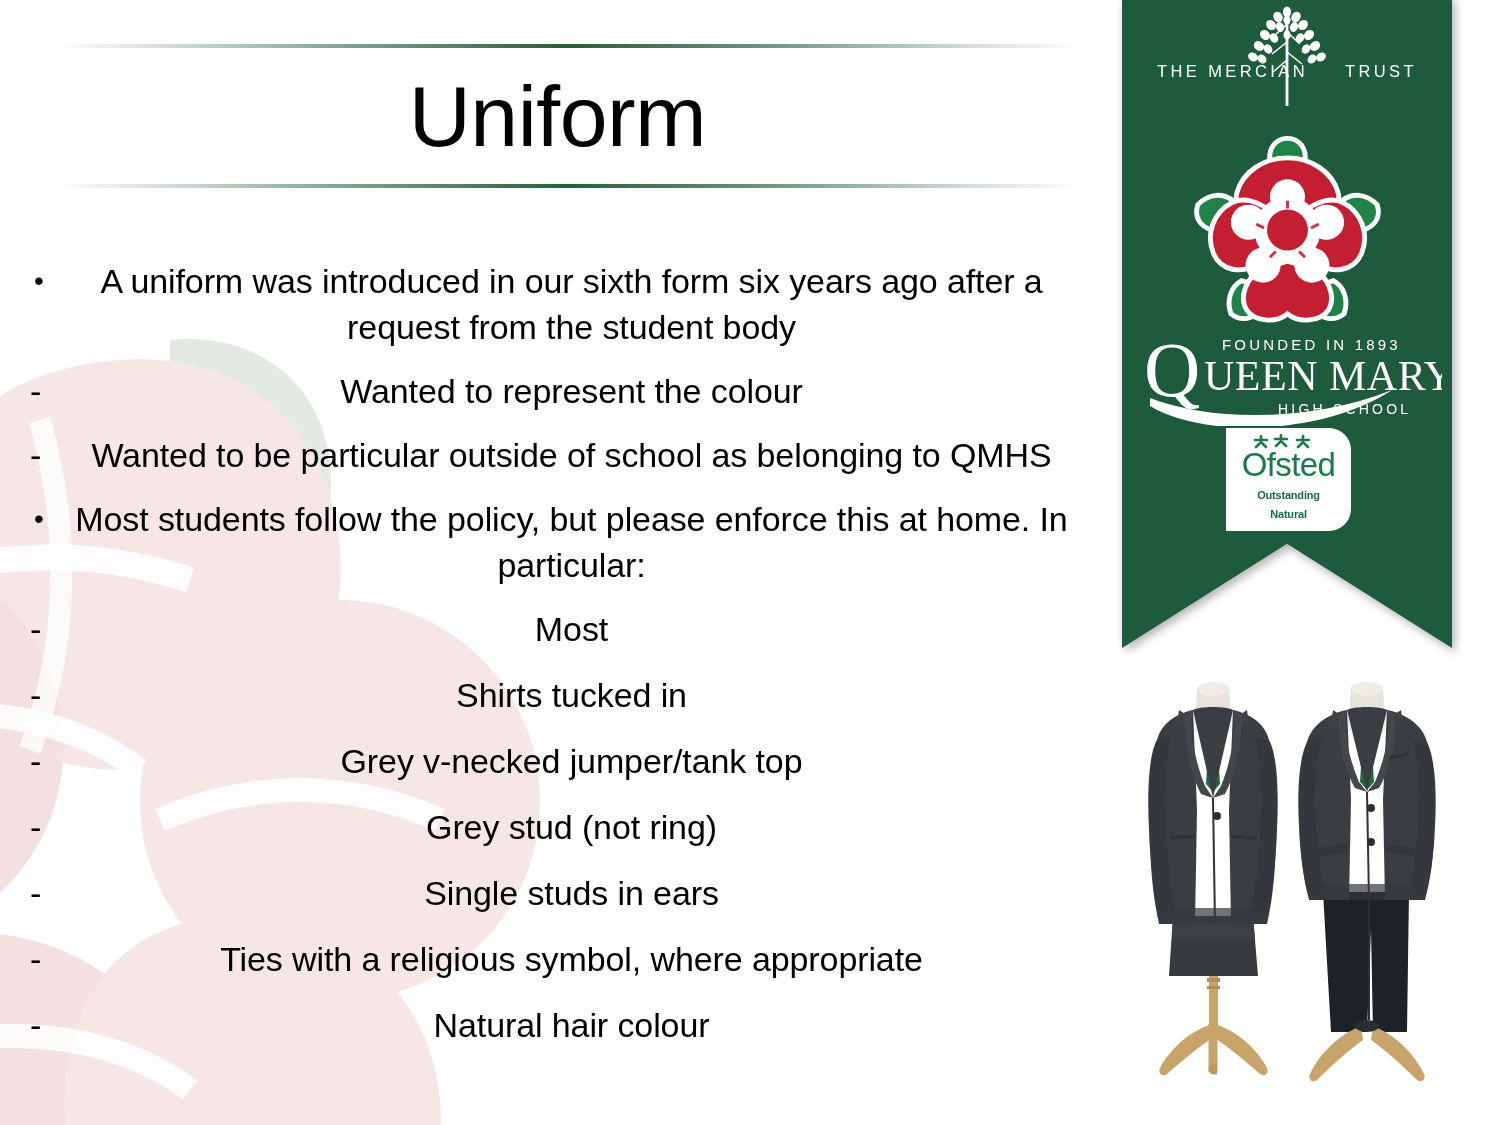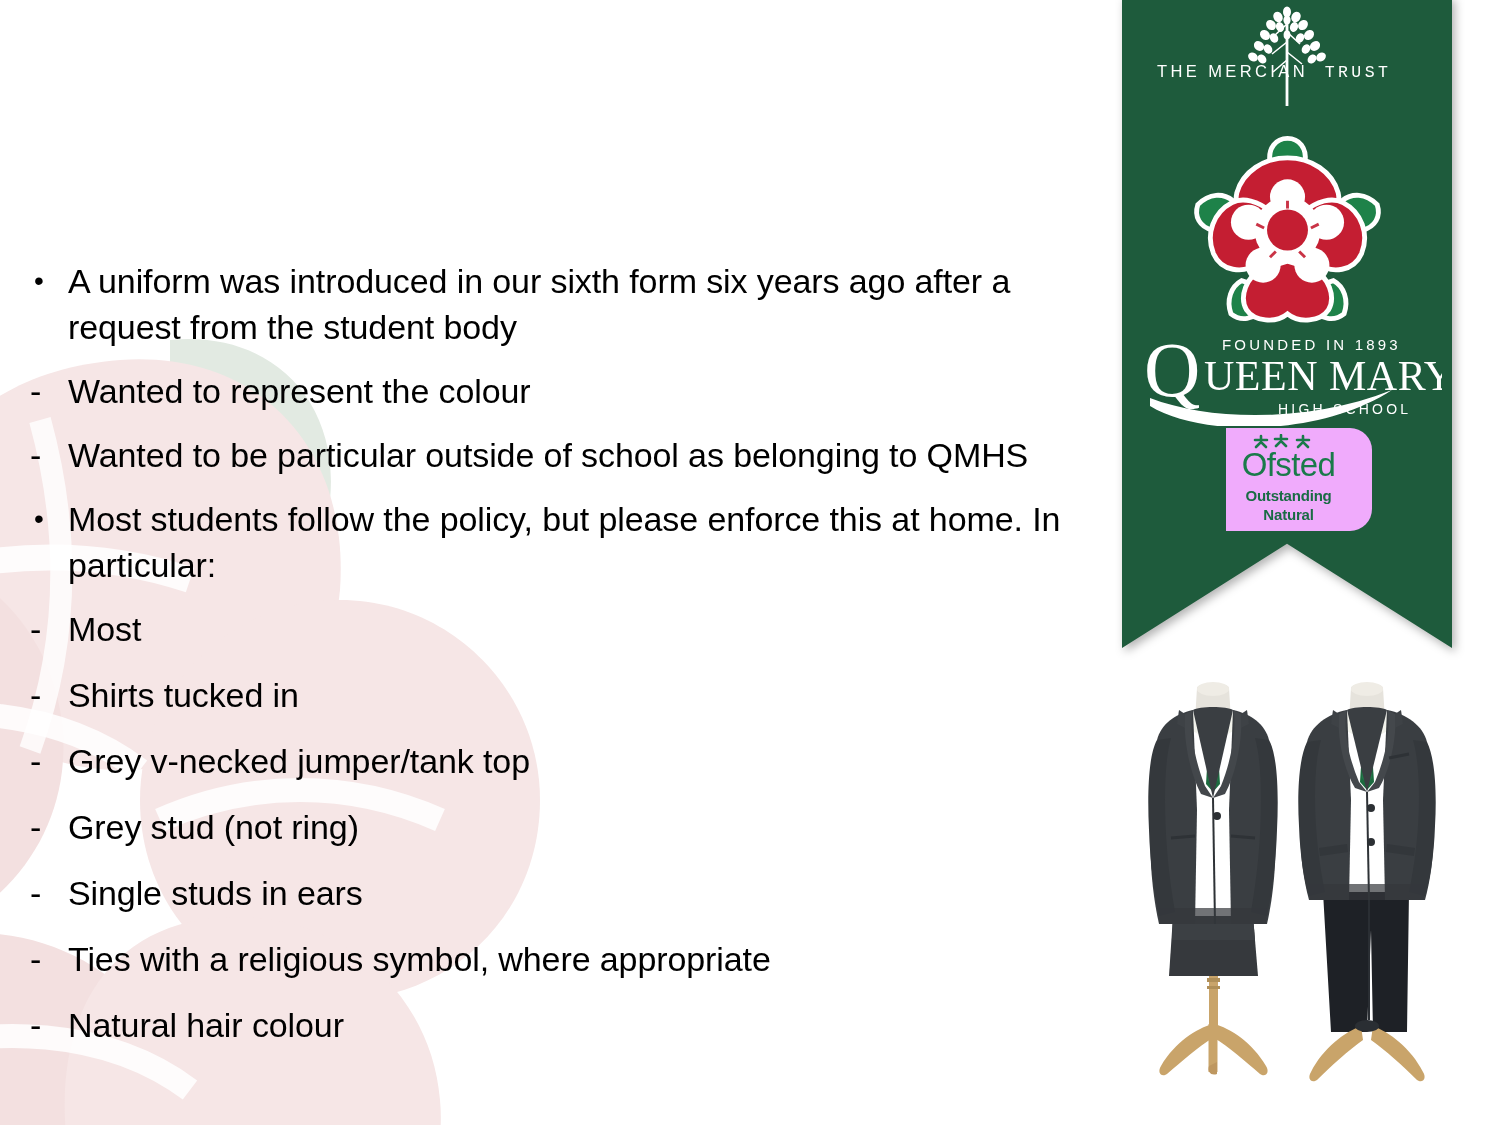--- a/index.html
+++ b/index.html
@@ -96,20 +96,21 @@
     text-align: left;
   }
   .marker.dot { font-size: 28px; padding-left: 6px; }
   .marker.dash { font-size: 34px; padding-left: 2px; }
   .btext {
     flex: 1 1 auto;
     font-size: 34px;
     line-height: 46px;
     color: #000000;
     letter-spacing: -0.1px;
+    text-align: center;
   }
 
   
   .banner-wrap {
     position: absolute;
     left: 1122px;
     top: -4px;
     width: 330px;
     height: 652px;
     z-index: 4;
@@ -140,21 +141,21 @@
     justify-content: center;
     align-items: baseline;
     gap: 0px;
     color: #ffffff;
     font-size: 16.5px;
     letter-spacing: 3.4px;
     font-weight: 400;
     white-space: nowrap;
   }
   .trust-name .left { text-align: right; width: 138px; }
-  .trust-name .right { text-align: center; width: 122px; padding-left: 4px; font-family: Liberation Mono, monospace; }
+  .trust-name .right { text-align: right; width: 122px; padding-left: 4px; }
 
   .rose-emblem {
     position: absolute;
     left: 68px;
     top: 134px;
     width: 195px;
     height: 200px;
   }
 
   .qm-logo {
@@ -162,23 +163,23 @@
     left: 20px;
     top: 330px;
     width: 300px;
     height: 100px;
   }
 
   .ofsted {
     position: absolute;
     left: 104px;
     top: 432px;
-    width: 146px;
+    width: 125px;
     height: 103px;
-    background: #f0abfc;
+    background: #ffffff;
     border-radius: 0 22px 22px 0;
   }
   .ofsted-stars {
     position: absolute;
     left: 27px;
     top: 6px;
     width: 70px;
     height: 20px;
   }
   .ofsted-word {
@@ -192,21 +193,21 @@
     color: #1A7A4A;
     font-weight: 400;
     letter-spacing: -0.6px;
   }
   .ofsted-sub {
     position: absolute;
     left: 0;
     top: 58px;
     width: 125px;
     text-align: center;
-    font-size: 15px;
+    font-size: 11px;
     line-height: 19px;
     color: #1A6B44;
     font-weight: bold;
     letter-spacing: -0.2px;
   }
 
   
   .uniform-photo {
     position: absolute;
     left: 1135px;
@@ -236,20 +237,25 @@
 
       <path d="M170 280 C260 250 360 250 450 280" stroke="#FFFFFF" stroke-width="26" fill="none" opacity="0.85"></path>
       <path d="M100 430 C210 400 320 410 400 470" stroke="#FFFFFF" stroke-width="24" fill="none" opacity="0.85"></path>
       <path d="M420 520 C510 480 610 480 700 520" stroke="#FFFFFF" stroke-width="24" fill="none" opacity="0.85"></path>
       <path d="M140 760 C250 720 370 730 450 790" stroke="#FFFFFF" stroke-width="24" fill="none" opacity="0.85"></path>
       <path d="M350 880 C450 840 560 850 640 900" stroke="#FFFFFF" stroke-width="22" fill="none" opacity="0.85"></path>
       <path d="M300 120 C330 230 330 340 290 450" stroke="#FFFFFF" stroke-width="22" fill="none" opacity="0.8"></path>
     </g>
   </svg>
 
+  <div class="title-area">
+    <div class="rule rule-top"></div>
+    <div class="page-title">Uniform</div>
+    <div class="rule rule-bottom"></div>
+  </div>
 
   <div class="bullets">
 
     <div class="bullet-row">
       <span class="marker dot">•</span>
       <span class="btext">A uniform was introduced in our sixth form six years ago after a request from the student body</span>
     </div>
 
     <div class="bullet-row">
       <span class="marker dash">-</span>

